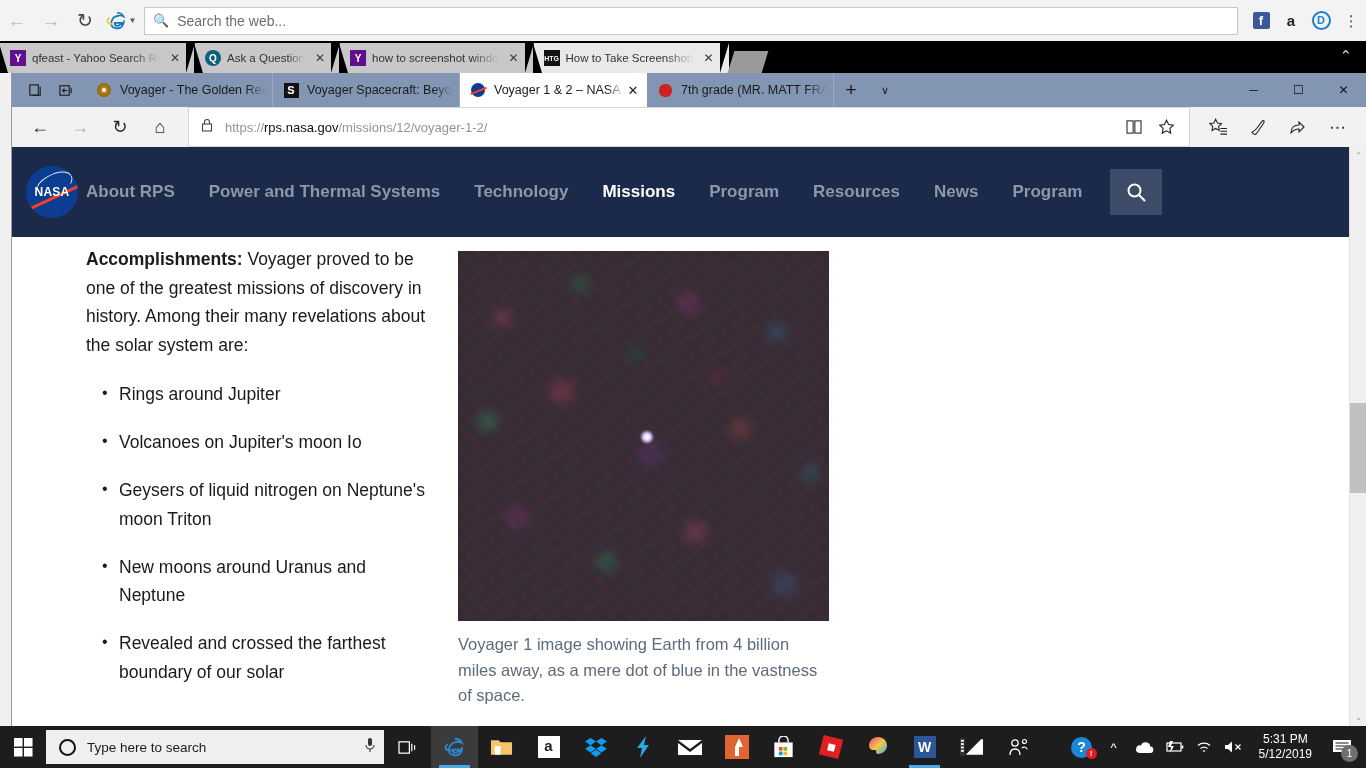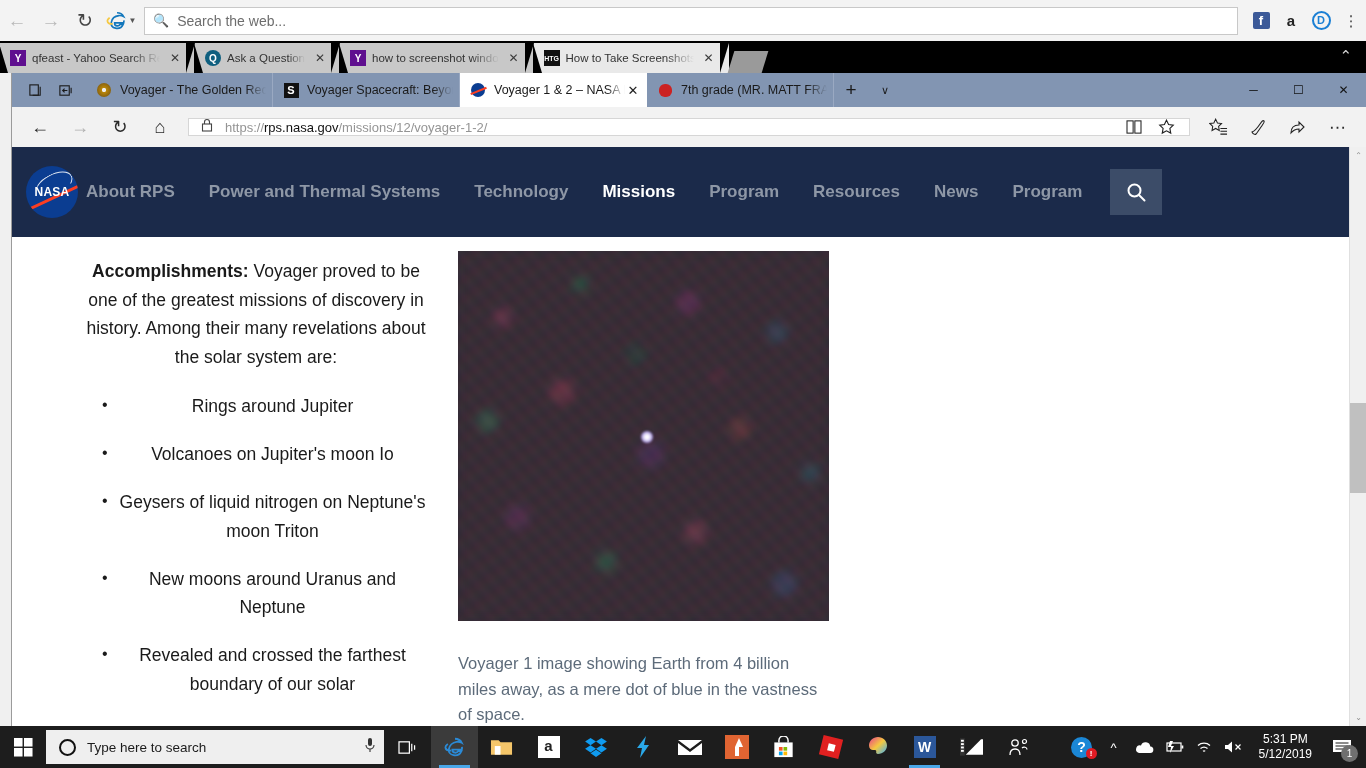--- a/index.html
+++ b/index.html
@@ -159,21 +159,21 @@
   #edge-navbar {
     height: 40px; background: #f2f2f2;
     display: flex; align-items: center; padding: 0 8px;
   }
   .enav {
     width: 40px; height: 36px; display:flex; align-items:center; justify-content:center;
     color:#2b2b2b; font-size: 18px;
   }
   .enav.dim { color: #b0b0b0; }
   #edge-url {
-    flex: 1; height: 18px; margin: 8px 8px;
+    flex: 1; height: 40px; margin: 8px 8px;
     background: #fff; border: 1px solid #d6d6d6;
     display: flex; align-items: center; padding: 0 6px;
   }
   #edge-url .lock { margin: 0 12px 0 6px; }
   #edge-url .urltext { font-size: 13px; color: #111; }
   #edge-url .urltext .dim { color: #949494; }
   #edge-url .right-icons { margin-left: auto; display: flex; align-items: center; gap: 16px; padding-right: 8px; }
   .eicon { color: #222; display:flex; align-items:center; justify-content:center; }
 
   
@@ -221,23 +221,22 @@
   }
   #nasa-nav .navitem { color: #8e97a6; font-size: 17px; font-weight: bold; white-space: nowrap; }
   #nasa-nav .navitem.active { color: #ffffff; }
   #nasa-search-btn {
     margin-left: 28px; width: 52px; height: 46px;
     background: #3c4c68; display: flex; align-items: center; justify-content: center;
   }
 
   #page-body { position: absolute; left: 0; top: 90px; width: 1337px; height: 489px; background: #fff; }
   #col-left {
-    position: absolute; left: 74px; top: 12px; width: 340px;
+    position: absolute; left: 74px; top: 0; width: 340px;
     color: #1a1a1a;
-    text-align: center;
   }
   #para-accomplishments {
     font-size: 17.5px; line-height: 28.6px; color: #1a1a1a;
     padding-top: 8px;
   }
   #para-accomplishments b { font-weight: bold; }
   #bullets { margin-top: 21px; }
   #bullets li {
     list-style: none; position: relative; padding-left: 33px;
     font-size: 17.5px; line-height: 28.8px; margin-bottom: 19px;
@@ -281,21 +280,21 @@
     filter: blur(3px);
     mix-blend-mode: screen;
   }
   #pbd-earth {
     position: absolute; left: 183px; top: 180px;
     width: 12px; height: 12px; border-radius: 50%;
     background: radial-gradient(circle, #ffffff 0 22%, #cfc6f0 45%, #9a86cf 70%, rgba(120,100,170,0) 100%);
     filter: blur(1.3px);
   }
   #caption {
-    margin-top: 30px; width: 365px;
+    margin-top: 11px; width: 365px;
     font-size: 16.5px; line-height: 25.5px; color: #5d6b7a;
   }
 
   
   #page-scrollbar {
     position: absolute; right: 0; top: 0; width: 17px; height: 579px;
     background: #f0f0f0; border-left: 1px solid #e0e0e0;
   }
   #sb-up, #sb-down {
     position: absolute; left: 0; width: 17px; height: 17px;

